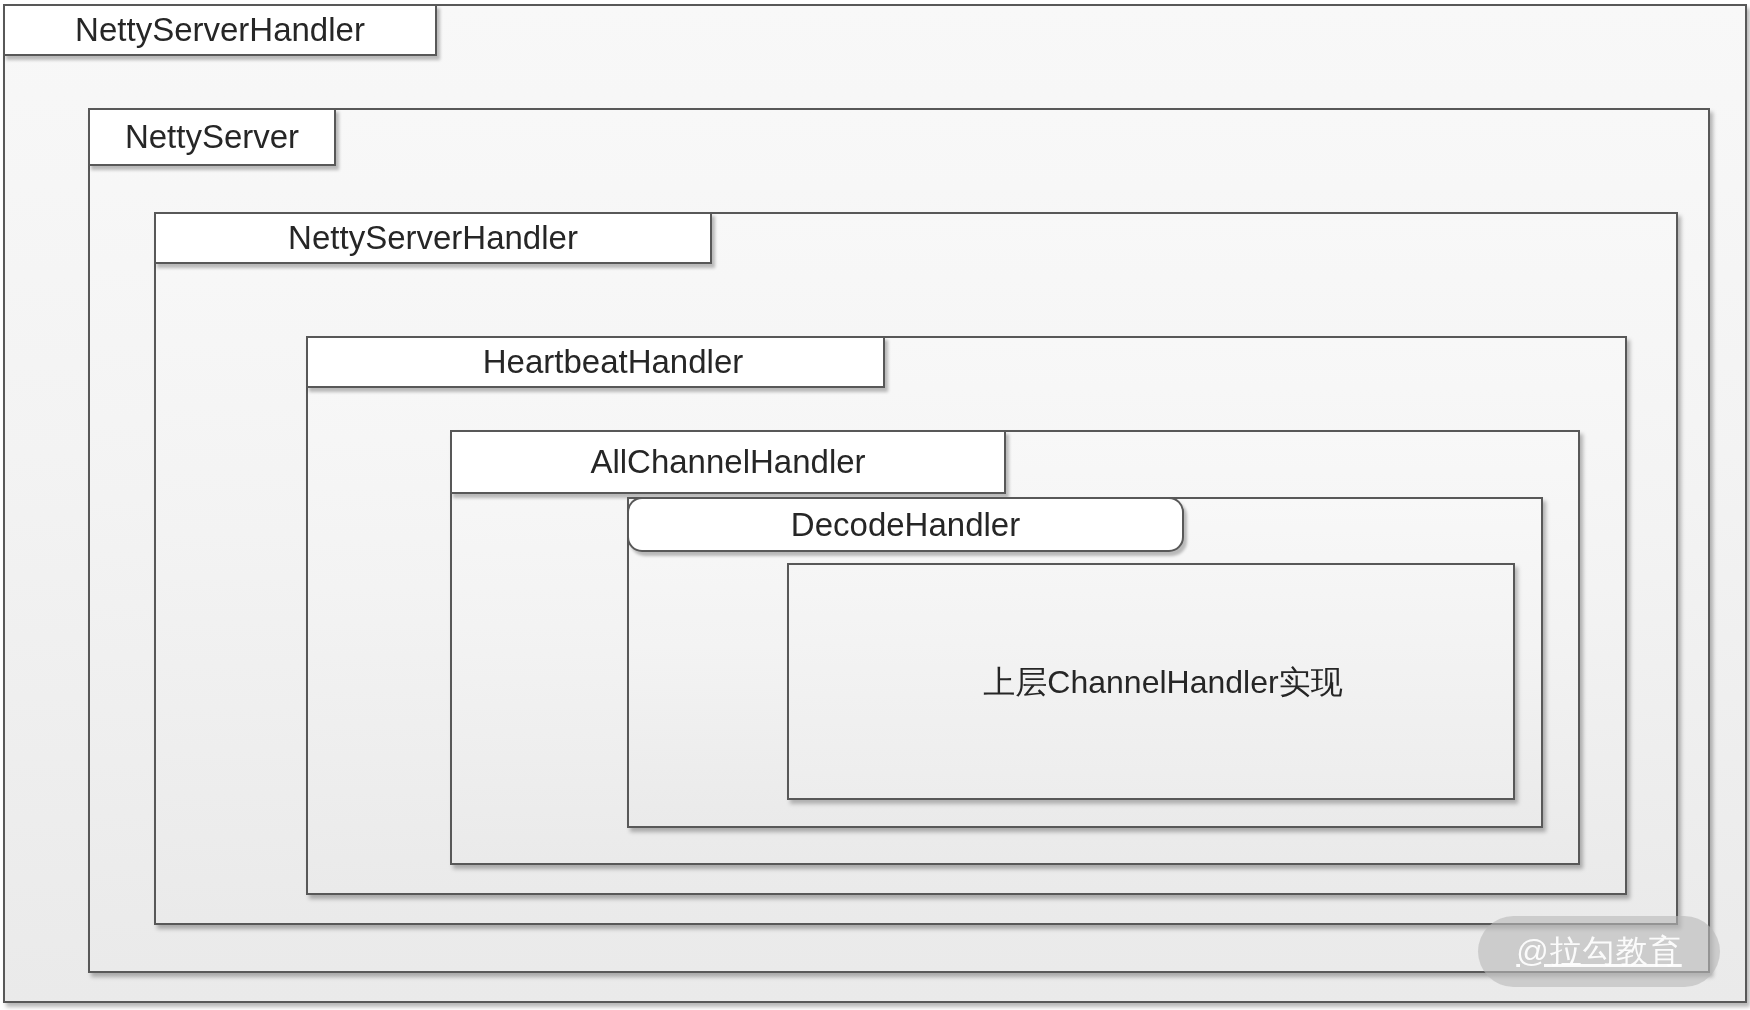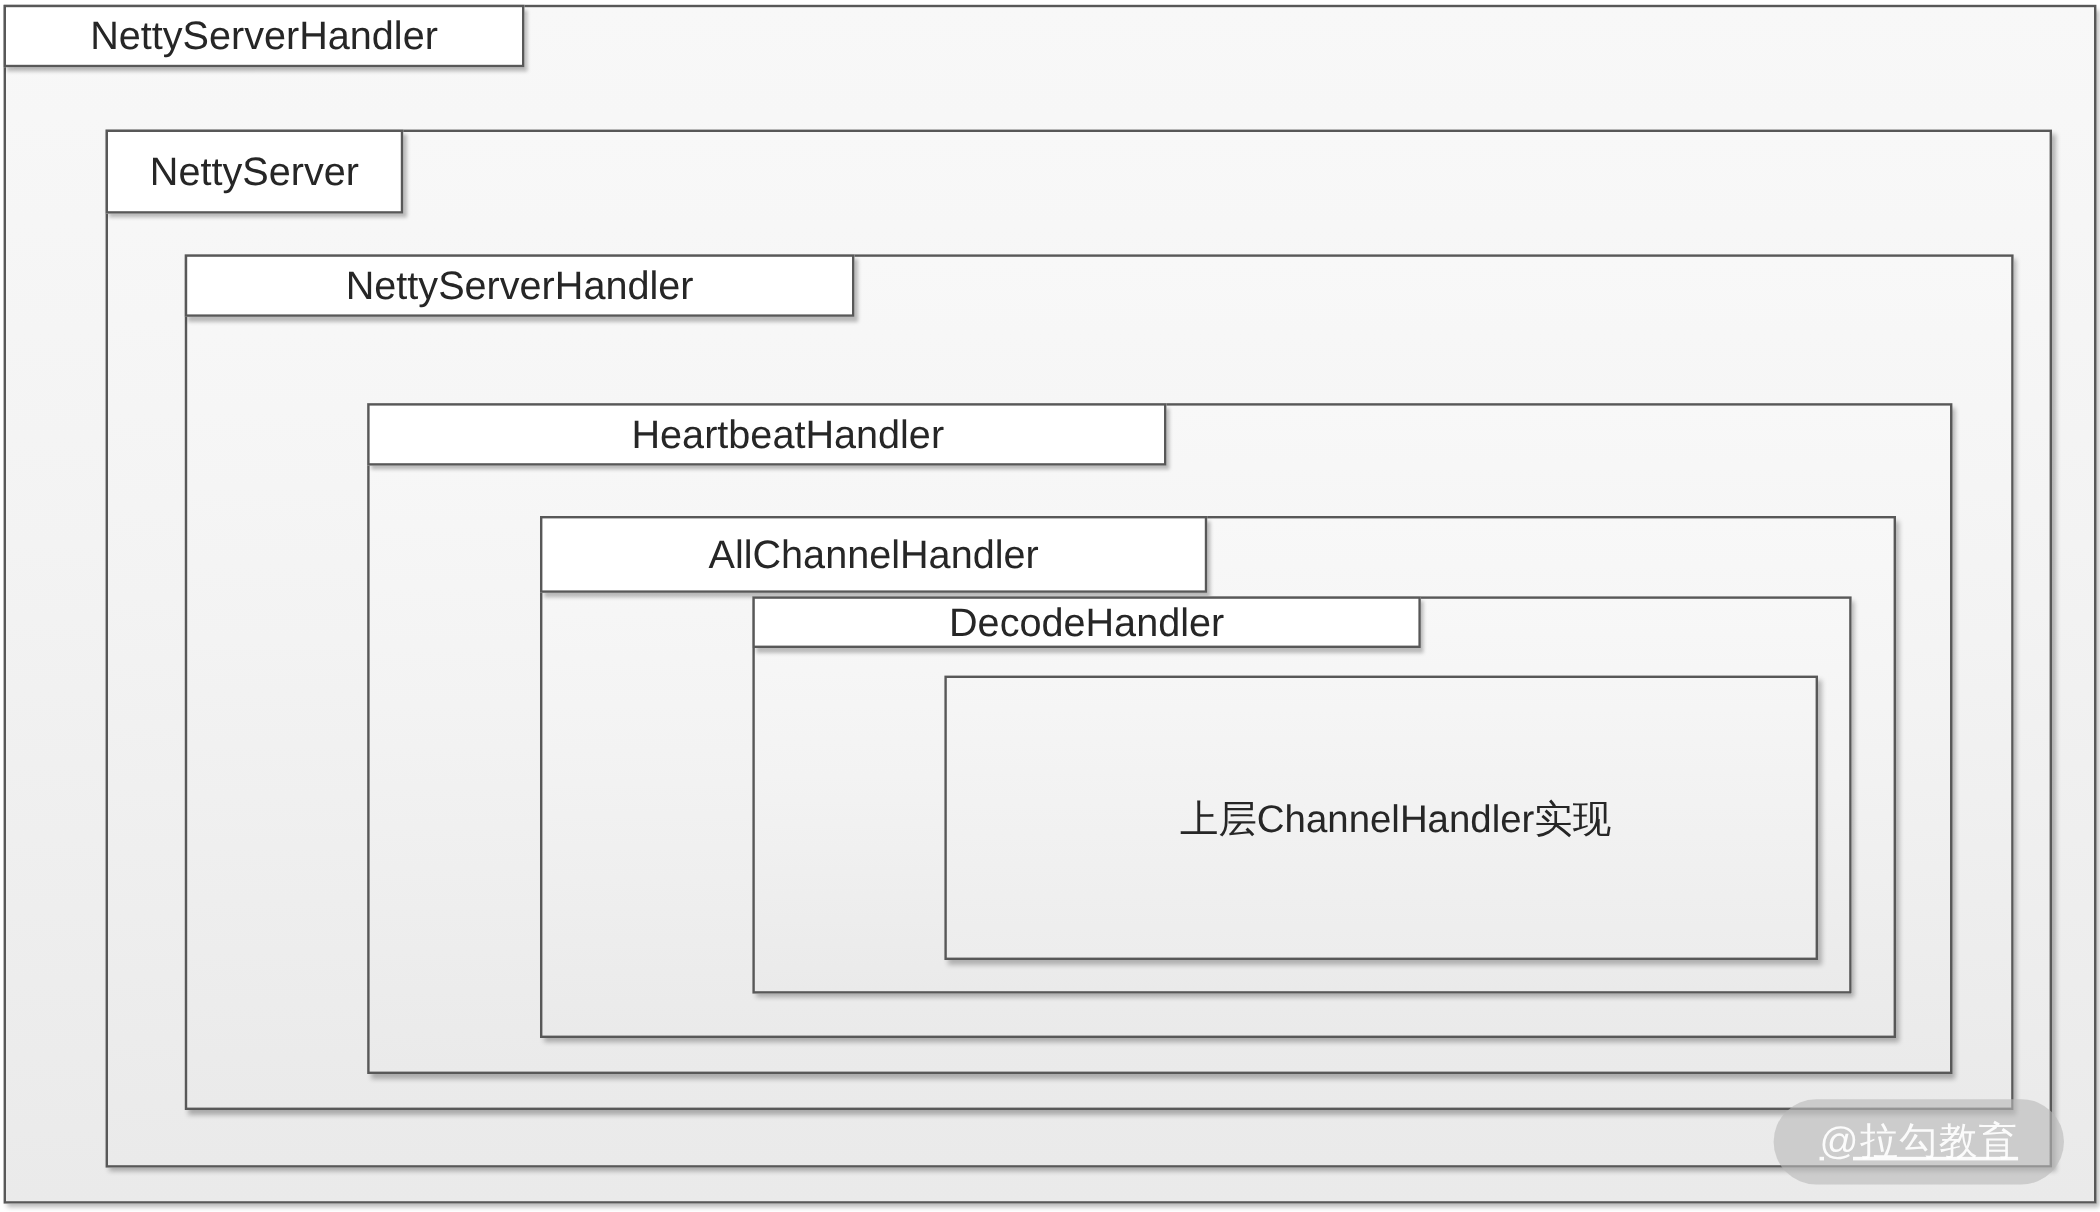--- a/index.html
+++ b/index.html
@@ -35,33 +35,33 @@
     justify-content: center;
     font-size: 33px;
     color: #262626;
     white-space: nowrap;
   }
   
   #frame-netty-server-handler { left: 3px;   top: 4px;   width: 1744px; height: 999px; }
   #frame-netty-server-handler .frame-label { width: 434px; height: 52px; }
 
   #frame-netty-server { left: 88px;  top: 108px; width: 1622px; height: 865px; }
-  #frame-netty-server .frame-label { width: 248px; height: 70px; }
+  #frame-netty-server .frame-label { width: 248px; height: 58px; }
 
   #frame-multi-message-handler { left: 154px; top: 212px; width: 1524px; height: 713px; }
   #frame-multi-message-handler .frame-label { width: 558px; height: 52px; }
 
   #frame-heartbeat-handler { left: 306px; top: 336px; width: 1321px; height: 559px; }
-  #frame-heartbeat-handler .frame-label { width: 666px; height: 52px; padding-left: 35px; }
+  #frame-heartbeat-handler .frame-label { width: 579px; height: 52px; padding-left: 35px; }
 
   #frame-all-channel-handler { left: 450px; top: 430px; width: 1130px; height: 435px; }
   #frame-all-channel-handler .frame-label { width: 556px; height: 64px; }
 
   #frame-decode-handler { left: 627px; top: 497px; width: 916px; height: 331px; }
-  #frame-decode-handler .frame-label { width: 557px; height: 43px; }
+  #frame-decode-handler .frame-label { width: 557px; height: 55px; border-radius: 15px; }
 
   #inner-content-box {
     position: absolute;
     left: 787px; top: 563px;
     width: 728px; height: 237px;
     border: 2px solid #585858;
     background: linear-gradient(180deg, #f6f6f6 0%, #ededed 100%);
     box-shadow: 3px 4px 4px rgba(0,0,0,0.25);
     box-sizing: border-box;
     display: flex;

